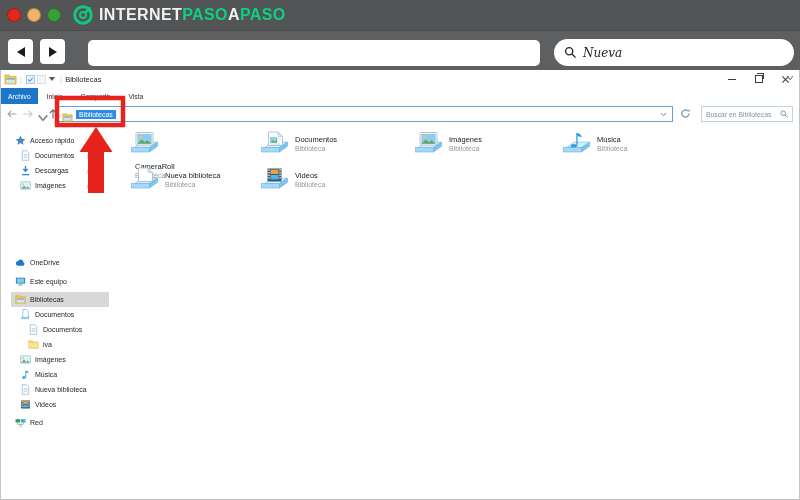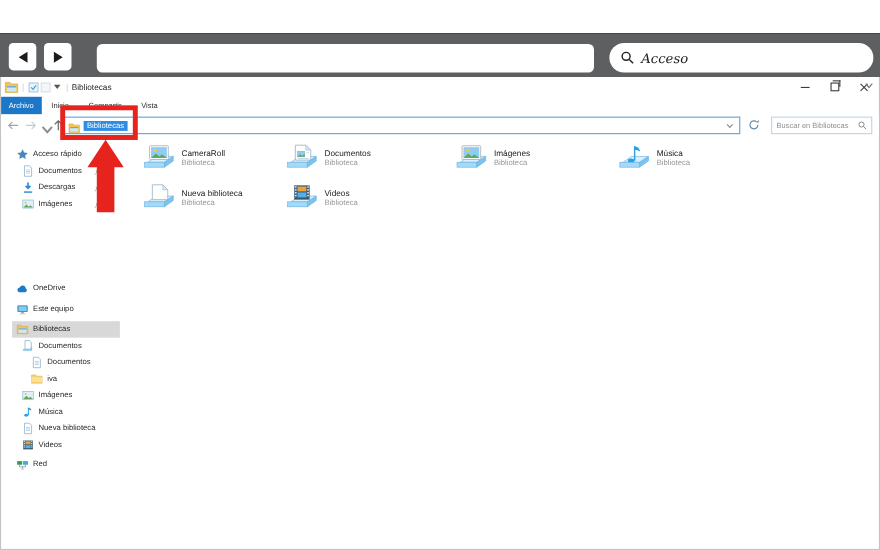--- a/index.html
+++ b/index.html
@@ -80,53 +80,70 @@
   
   .sidebar .side-row:nth-child(1){margin-top:1px;}
   .sidebar .side-row:nth-child(5){margin-top:62px;}
   .sidebar .side-row:nth-child(6){margin-top:4px;}
   .sidebar .side-row:nth-child(7){margin-top:3px;}
   .sidebar .side-row:nth-child(15){margin-top:3px;}
 
   .main{position:relative;padding-top:4px;}
   .main-grid{display:flex;flex-wrap:wrap;width:586px;}
   .tile{height:36px;display:flex;padding-left:16px;box-sizing:border-box;}
-  .tile:nth-child(1){width:130px;} .tile:nth-child(2){width:154px;}
+  .tile:nth-child(1){width:130px;flex-direction:column;} .tile:nth-child(2){width:154px;}
   .tile:nth-child(3){width:148px;} .tile:nth-child(4){width:150px;}
   .tile:nth-child(5){width:130px;} .tile:nth-child(6){width:154px;}
   .tile:nth-child(7){width:148px;}
   .tile .ic{width:30px;height:24px;margin-top:3px;flex:none;}
   .tile .ic svg{width:30px;height:22px;display:block;}
   .tile .txt{margin-left:6px;margin-top:7px;line-height:9px;}
   .tile .nm{font-size:7.5px;color:#1b1b1b;}
   .tile .ty{font-size:7px;color:#969696;}
 
   .overlay{position:absolute;left:0;top:0;width:800px;height:500px;pointer-events:none;z-index:20;}
   svg{overflow:visible;}
 </style>
 </head>
 <body>
 
 <div class="stage">
 
+  <div class="browser-top">
+    <div class="lights">
+        <span class="light" style="--c: #e3271d;"></span>
+        <span class="light" style="--c: #f2b269;"></span>
+        <span class="light" style="--c: #38a038;"></span>
+      </div>
+    <div class="logo">
+      <span class="logo-mark">
+        <svg viewBox="0 0 22 22">
+          <circle cx="11" cy="11" r="8.3" fill="none" stroke="#12c77e" stroke-width="3"></circle>
+          <circle cx="11" cy="11" r="3" fill="none" stroke="#12c77e" stroke-width="2"></circle>
+          <path d="M13.5 8.5 L18.5 3.5" stroke="#12c77e" stroke-width="2.6"></path>
+        </svg>
+      </span>
+      <span class="logo-text"><span class="seg" style="--c: #f2f2f2;">INTERNET</span><span class="seg" style="--c: #0cd184;">PASO</span><span class="seg" style="--c: #f2f2f2;">A</span><span class="seg" style="--c: #0cd184;">PASO</span></span>
+    </div>
+  </div>
 
   <div class="browser-nav">
     <div class="nav-btn back">
         <span class="tri-l"></span>
       </div>
     <div class="nav-btn fwd">
         <span class="tri-r"></span>
       </div>
     <div class="url-bar"></div>
     <div class="browser-search">
       <svg width="13" height="13" viewBox="0 0 13 13">
         <circle cx="5.2" cy="5.2" r="3.6" fill="none" stroke="#222" stroke-width="1.3"></circle>
         <path d="M8 8 L11.6 11.6" stroke="#222" stroke-width="1.3"></path>
       </svg>
-      <span class="txt">Acceso</span>
+      <span class="txt">Nueva</span>
     </div>
   </div>
 
   <div class="explorer">
 
     <div class="titlebar">
       <span class="tb-ic"><svg viewBox="0 0 12 12">
             <path d="M.8 1.8h4l.9 1.2h5.5v7.2H.8z" fill="#f6c44d" stroke="#cf9f35" stroke-width=".5"></path>
             <rect x="2" y="5" width="8" height="4.4" fill="#cde7f7"></rect>
             <path d="M2 5h8v1H2z" fill="#4f9fd8"></path>

